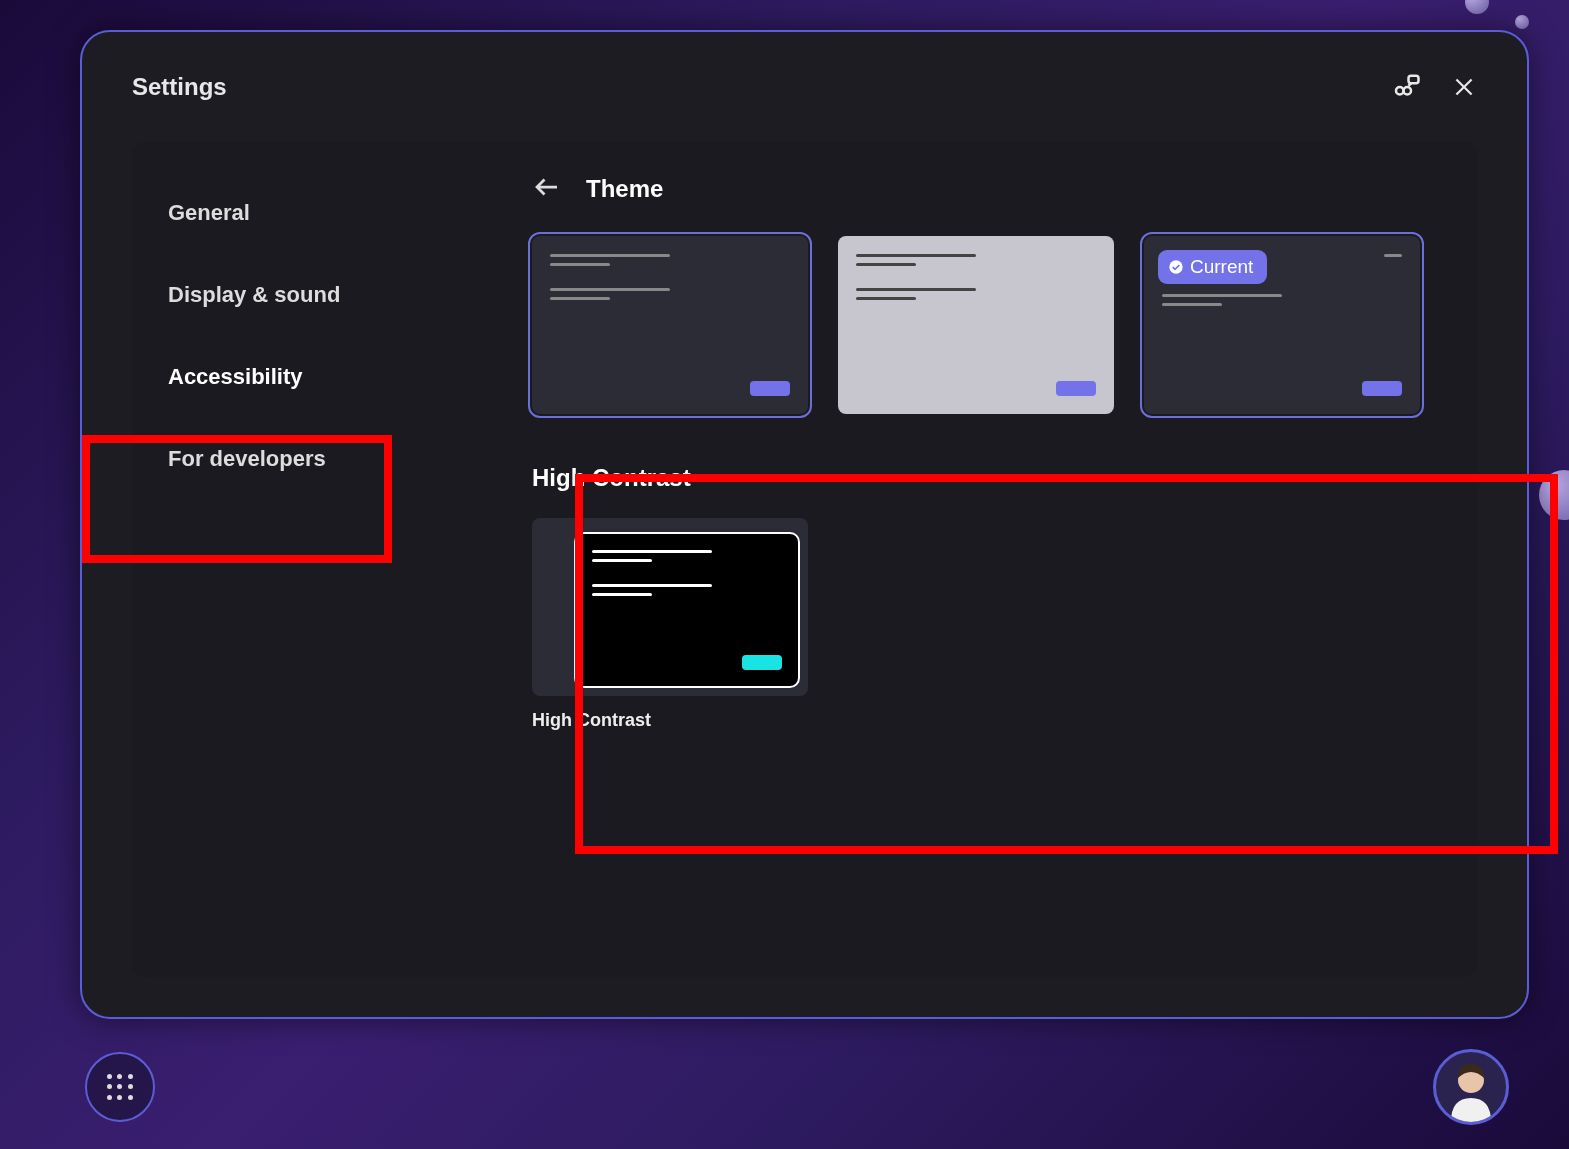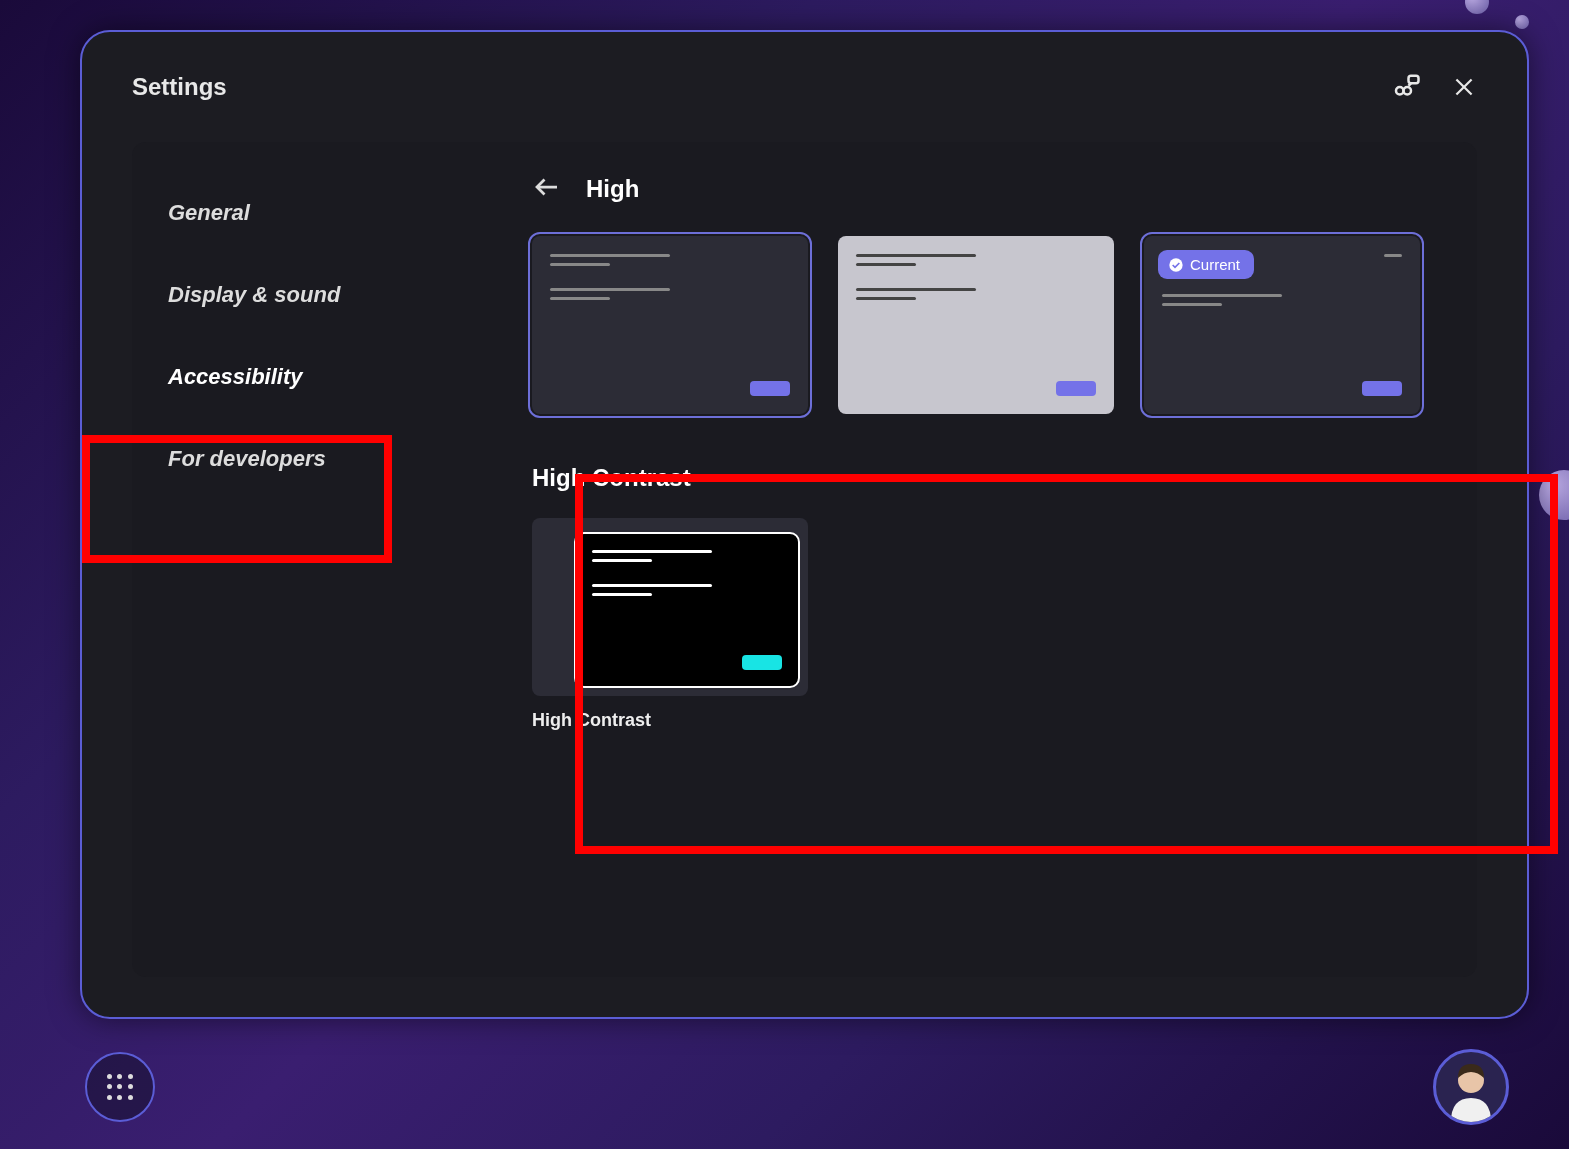--- a/index.html
+++ b/index.html
@@ -56,21 +56,20 @@
     .panel-body {
       flex: 1;
       background: #1a1a20;
       border-radius: 14px;
       display: flex;
       overflow: hidden;
     }
     .sidebar {
       width: 380px;
       padding: 30px 0;
-      font-style: italic;
     }
     .sidebar-item {
       padding: 28px 36px;
       color: #ddd;
       font-size: 22px;
       font-weight: 600;
       cursor: pointer;
     }
     .sidebar-item.active {
       color: #fff;
@@ -139,21 +138,21 @@
       align-self: flex-end;
     }
     .current-badge {
       position: absolute;
       top: 14px;
       left: 14px;
       background: #7472e8;
       color: #fff;
       padding: 6px 14px 6px 10px;
       border-radius: 9px;
-      font-size: 15px;
+      font-size: 19px;
       font-weight: 500;
       display: flex;
       align-items: center;
       gap: 6px;
       z-index: 2;
     }
     .section-title {
       color: #fff;
       font-size: 24px;
       font-weight: 600;
@@ -277,21 +276,21 @@
     </div>
 
     <div class="content">
       <div class="content-header">
         <div class="back-btn">
           <svg width="30" height="30" viewBox="0 0 24 24" fill="none" stroke="currentColor" stroke-width="2.2">
             <line x1="20" y1="12" x2="4" y2="12"></line>
             <polyline points="10,6 4,12 10,18"></polyline>
           </svg>
         </div>
-        <div class="content-title">High</div>
+        <div class="content-title">Theme</div>
       </div>
 
       <div class="theme-grid">
 
         <div class="theme-card dark selected">
           <div class="lines">
             <div class="line-group">
               <div class="line long" style="background:#888;"></div>
               <div class="line short" style="background:#888;"></div>
             </div>

